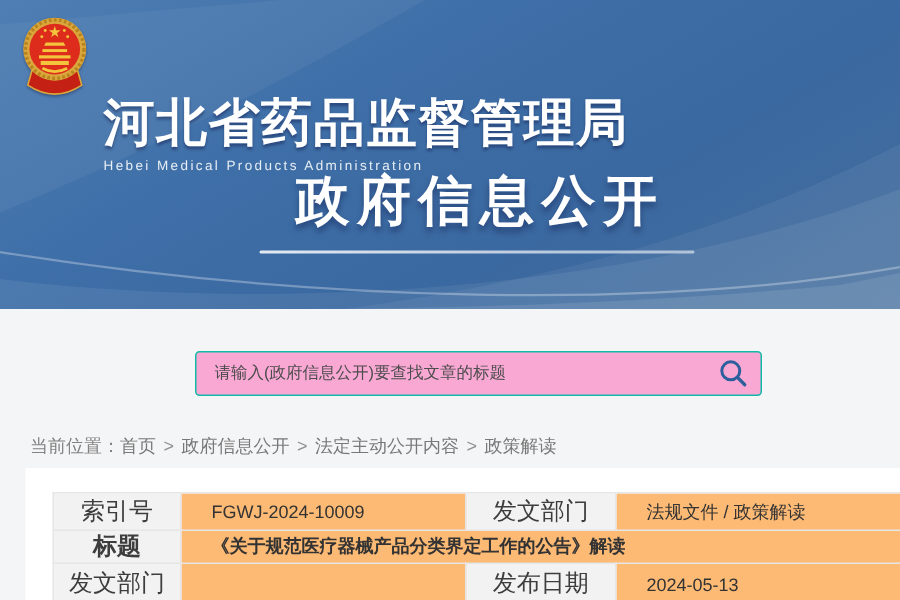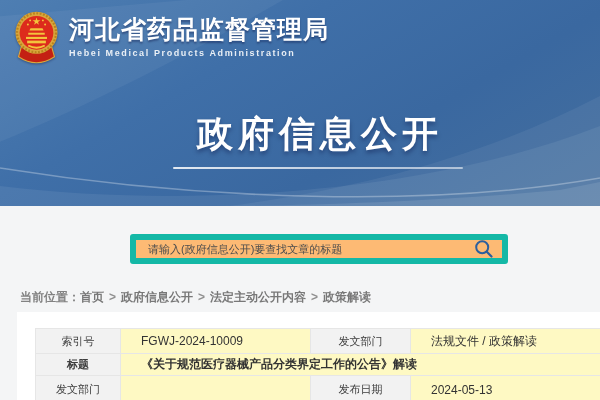--- a/index.html
+++ b/index.html
@@ -12,72 +12,72 @@
   .banner {
     position:absolute; left:0; top:0; width:600px; height:206px;
     background:linear-gradient(150deg,#4e7eb2 0%,#3f6fa8 35%,#3a68a0 65%,#456f9e 100%);
     overflow:hidden;
   }
   .banner-waves { position:absolute; left:0; top:0; }
   .brand { position:absolute; left:14px; top:10px; display:flex; align-items:flex-start; }
   .emblem { display:block; width:45px; height:56px; margin-right:10px; filter:drop-shadow(0 1px 1px rgba(0,0,40,.35)); }
   .brand-text { padding-top:6px; }
   .brand-title {
-    color:#fff; font-size:25px; font-weight:bold; letter-spacing:1px;
-    text-shadow:0 2px 2px rgba(0,0,50,.35); line-height:1.1; white-space:nowrap;
+    color:#fff; font-size:34px; font-weight:bold; letter-spacing:1px;
+    text-shadow:0 2px 2px rgba(0,0,50,.35); line-height:1.1; white-space:nowrap;margin-top:48px;
   }
   .brand-sub {
-    color:rgba(255,255,255,.88); font-size:9px; font-weight:bold;
+    color:rgba(255,255,255,.88); font-size:9px; font-weight:normal;
     letter-spacing:1.6px; margin-top:4px; white-space:nowrap;
   }
   .banner-heading {
     position:absolute; left:155px; top:110px; width:330px; text-align:center;
     color:#fff; font-size:36px; font-weight:bold; letter-spacing:5px;
     text-shadow:0 3px 4px rgba(0,0,50,.35); white-space:nowrap;
   }
   .banner-underline {
     position:absolute; left:173px; top:167px; width:290px; height:2px;
     background:linear-gradient(90deg,rgba(255,255,255,.85),rgba(255,255,255,.55));
     border-radius:1px;
   }
   
   .search-box {
     position:absolute; left:130px; top:234px; width:378px; height:30px;
-    background:#fdba74; border:6px solid #14b8a6; border-radius:3px;
+    background:#f9a8d4; border:1px solid #14b8a6; border-radius:3px;
     display:flex; align-items:center;
   }
   .search-input {
     flex:1; height:100%; border:none; outline:none; background:transparent;
     font-family:inherit; font-size:11px; color:#333; padding:0 8px 0 12px;
   }
   .search-input::placeholder { color:#4d4d4d; opacity:1; }
   .search-btn {
     width:36px; height:100%; border:none; background:transparent; cursor:pointer;
     display:flex; align-items:center; justify-content:center;
   }
   
   .breadcrumb {
-    position:absolute; left:20px; top:289px; font-size:12px; color:#828282; white-space:nowrap;font-weight:bold;
+    position:absolute; left:20px; top:289px; font-size:12px; color:#828282; white-space:nowrap;
   }
   .breadcrumb a { color:#787878; text-decoration:none; cursor:pointer; }
   .breadcrumb .sep { margin:0 5px; color:#909090; }
   
   .panel {
     position:absolute; left:17px; top:312px; width:583px; height:88px;
     background:#fff; overflow:hidden;
   }
   table.doc-meta {
     border-collapse:collapse; table-layout:fixed; width:600px;
     margin:16px 0 0 18px; font-size:12px; color:#333;
   }
   .doc-meta td { border:1px solid #e6e6e6; vertical-align:middle; }
   .doc-meta td.lbl {
-    background:#f2f2f2; text-align:center; color:#3d3d3d; font-size:11px;
+    background:#f2f2f2; text-align:center; color:#3d3d3d; font-size:16px;
   }
-  .doc-meta td.val { background:#fef9c3; padding-left:20px; text-align:left; }
+  .doc-meta td.val { background:#fdba74; padding-left:20px; text-align:left; }
   .row-h1 td { height:25px; }
   .row-h2 td { height:22px;font-weight:bold; }
   .row-h3 td { height:28px; }
 </style>
 </head>
 <body>
 
 <div class="banner">
   <svg class="banner-waves" width="600" height="206" viewBox="0 0 600 206">
     <path d="M-20,18 L300,-10 C190,55 80,110 -20,150 Z" fill="rgba(255,255,255,0.05)"></path>

